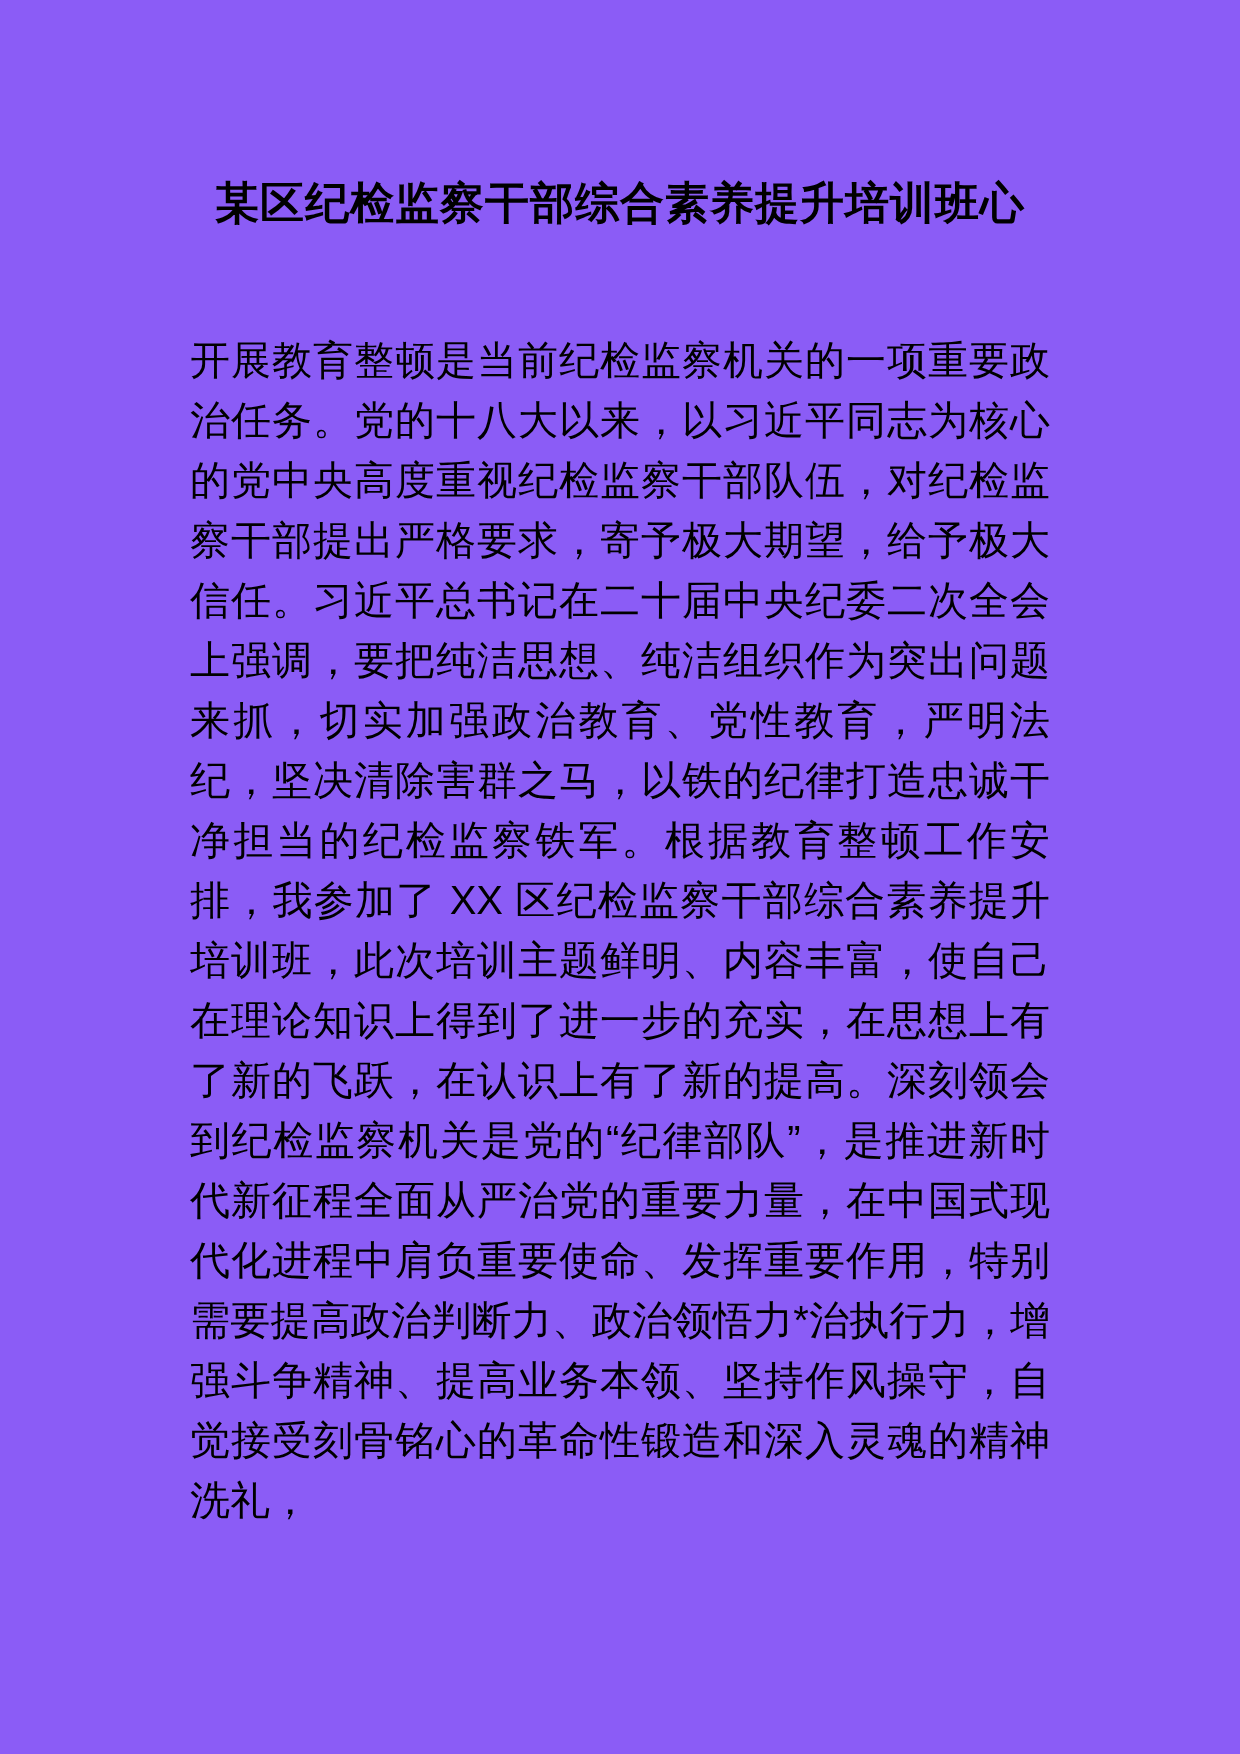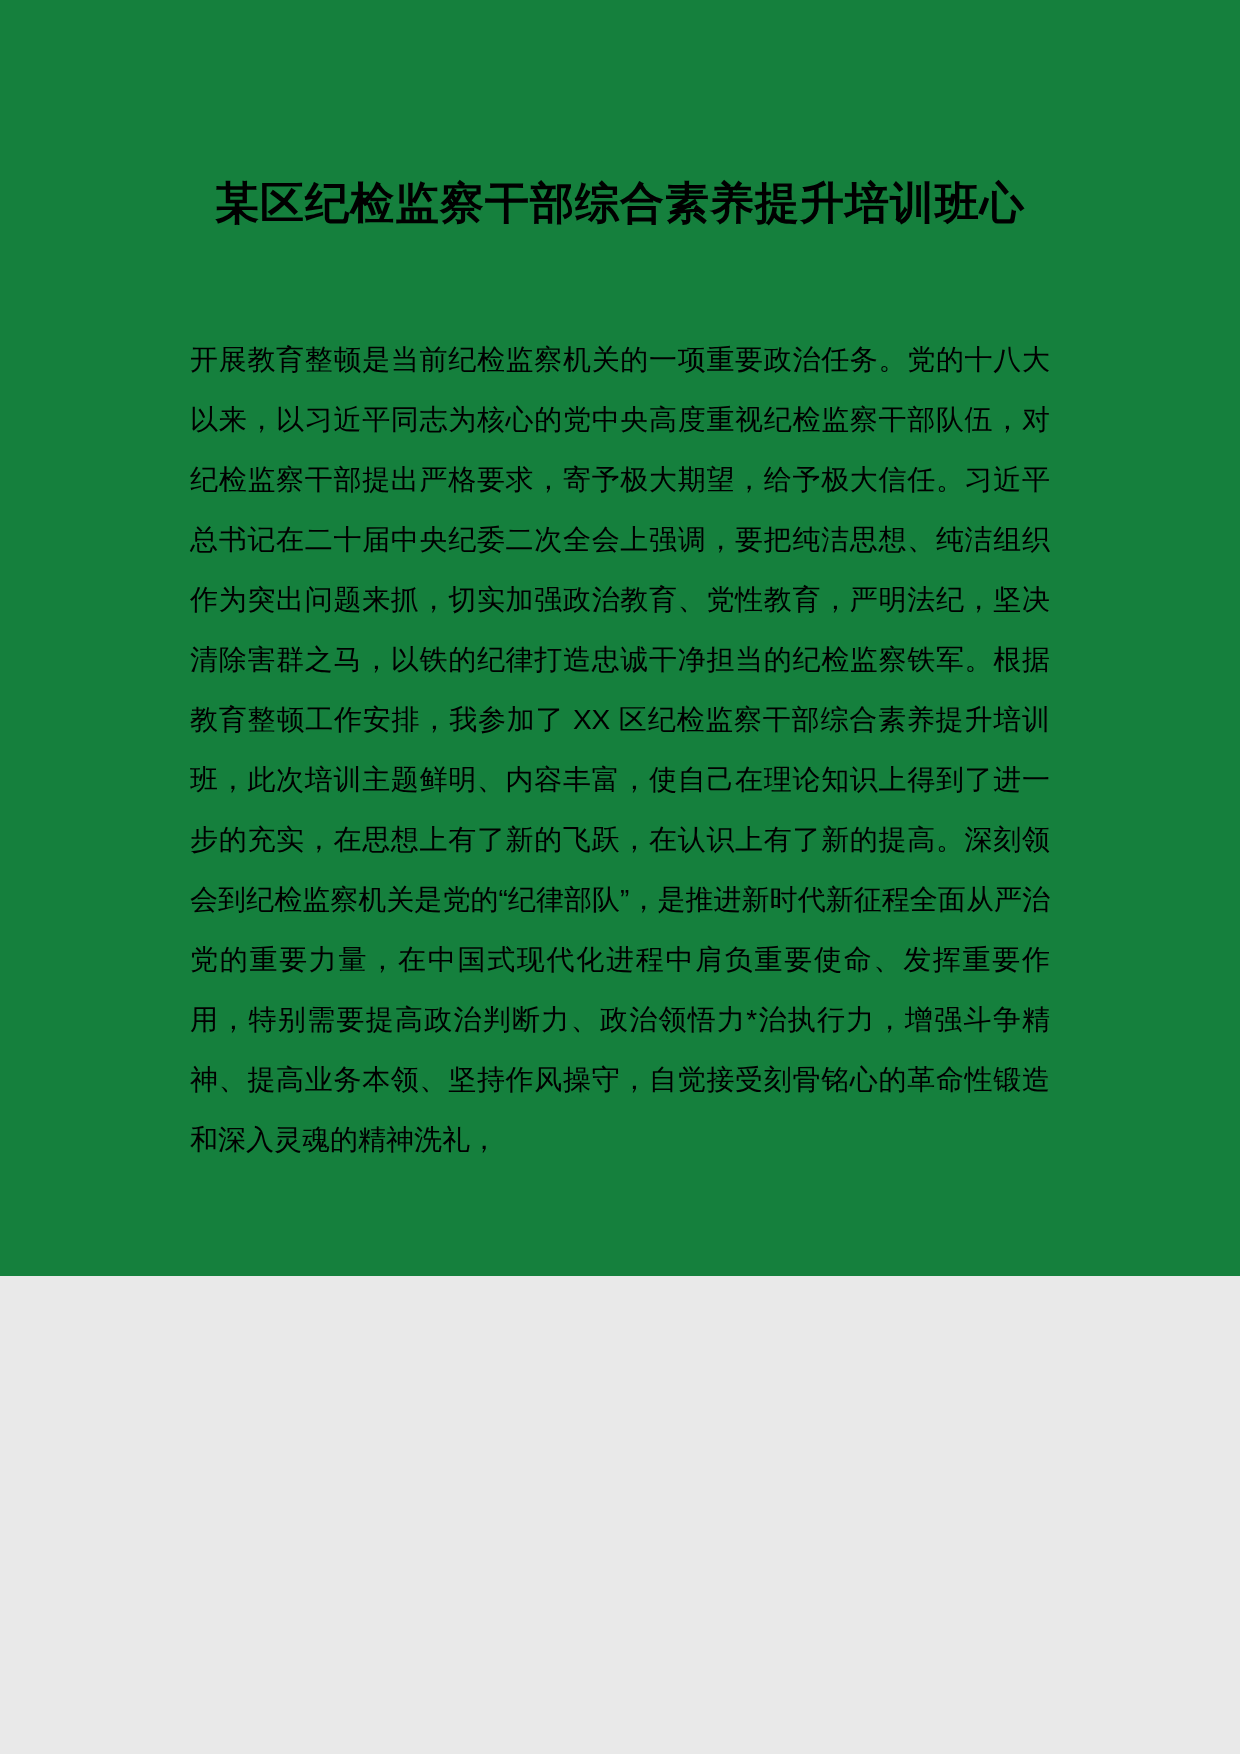--- a/index.html
+++ b/index.html
@@ -1,42 +1,42 @@
 <!DOCTYPE html>
 <html><head>
 <meta charset="utf-8">
 <style>
   * { margin: 0; padding: 0; box-sizing: border-box; }
   html, body { background: #e9e9e9; }
   .page {
     width: 1240px;
-    height: 1276px;
+    height: 1754px;
     margin: 0 auto;
-    background: #15803d;
+    background: #8b5cf6;
     color: #000000;
     font-family: "Liberation Sans", sans-serif;
     overflow: hidden;
     position: relative;
   }
   .content {
     padding: 128px 190px 0 190px;
   }
   .doc-title {
     font-size: 44px;
     font-weight: 700;
     text-align: center;
     line-height: 150px;
     letter-spacing: 1px;
   }
   .title-line {
     display: block;
   }
   .body-paragraph {
     margin-top: 52px;
-    font-size: 28px;
+    font-size: 40px;
     line-height: 60px;
     text-align: justify;
     text-align-last: left;
     font-weight: 400;
     word-break: break-all;
     color: #000000;
   }
 </style>
 </head>
 <body>

